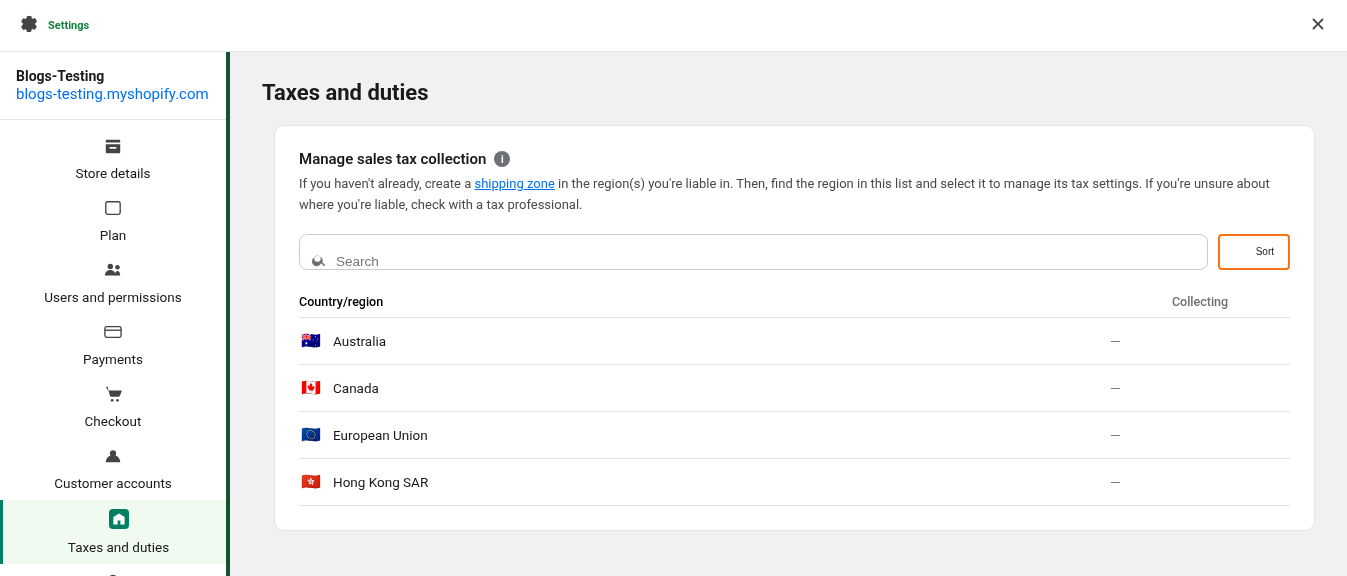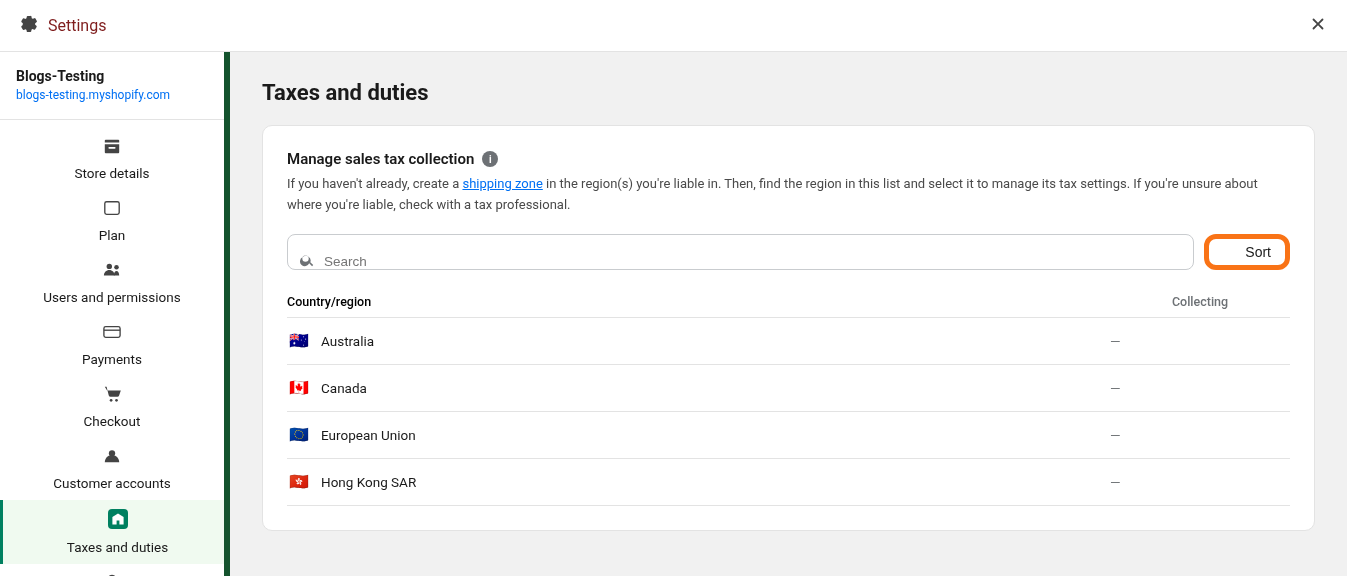--- a/index.html
+++ b/index.html
@@ -20,53 +20,53 @@
       height: 52px;
       background: #fff;
       border-bottom: 1px solid #e3e3e3;
     }
     .top-bar-left {
       display: flex;
       align-items: center;
       gap: 10px;
     }
     .top-bar-title {
-      font-size: 16px;
-      font-weight: 400;
-      color: #7f1d1d;
+      font-size: 11px;
+      font-weight: 700;
+      color: #15803d;
     }
     .gear-icon svg { width: 18px; height: 18px; fill: #444; }
     .close-icon svg { width: 18px; height: 18px; fill: #444; cursor: pointer; }
 
     .main-layout {
       display: flex;
       height: calc(576px - 52px);
     }
 
     
     .sidebar {
       width: 230px;
       min-width: 230px;
       background: #fff;
-      border-right: 6px solid #14532d;
+      border-right: 4px solid #14532d;
       overflow-y: auto;
       padding: 16px 0 16px 0;
     }
     .store-info {
       padding: 0 16px 16px 16px;
       border-bottom: 1px solid #e3e3e3;
       margin-bottom: 8px;
     }
     .store-name {
       font-size: 14px;
       font-weight: 700;
       color: #1a1a1a;
     }
     .store-url {
-      font-size: 12px;
+      font-size: 15px;
       color: #0070f3;
       text-decoration: none;
     }
     .sidebar-item {
       display: flex;
       align-items: center;
       gap: 10px;
       padding: 9px 5px;
       font-size: 13.5px;
       color: #1a1a1a;
@@ -111,20 +111,21 @@
       color: #1a1a1a;
       margin-bottom: 20px;
     }
 
     
     .card {
       background: #fff;
       border-radius: 10px;
       border: 1px solid #e3e3e3;
       padding: 24px;
+      margin-left: 12px;
     }
 
     .card-section-title {
       font-size: 15px;
       font-weight: 600;
       color: #1a1a1a;
       margin-bottom: 6px;
       display: flex;
       align-items: center;
       gap: 8px;
@@ -176,26 +177,26 @@
       outline: none;
       font-size: 13.5px;
       color: #6d7175;
       flex: 1;
       background: transparent;
     }
     .sort-button {
       display: flex;
       align-items: center;
       gap: 6px;
-      border: 5px solid #f97316;
-      border-radius: 12px;
+      border: 2px solid #f97316;
+      border-radius: 4px;
       padding: 0 14px;
       height: 36px;
       background: #fff;
-      font-size: 14px;
+      font-size: 10px;
       cursor: pointer;
       color: #1a1a1a;
       white-space: nowrap;
     }
 
     
     .table-header {
       display: flex;
       border-bottom: 1px solid #e3e3e3;
       padding: 8px 0;

